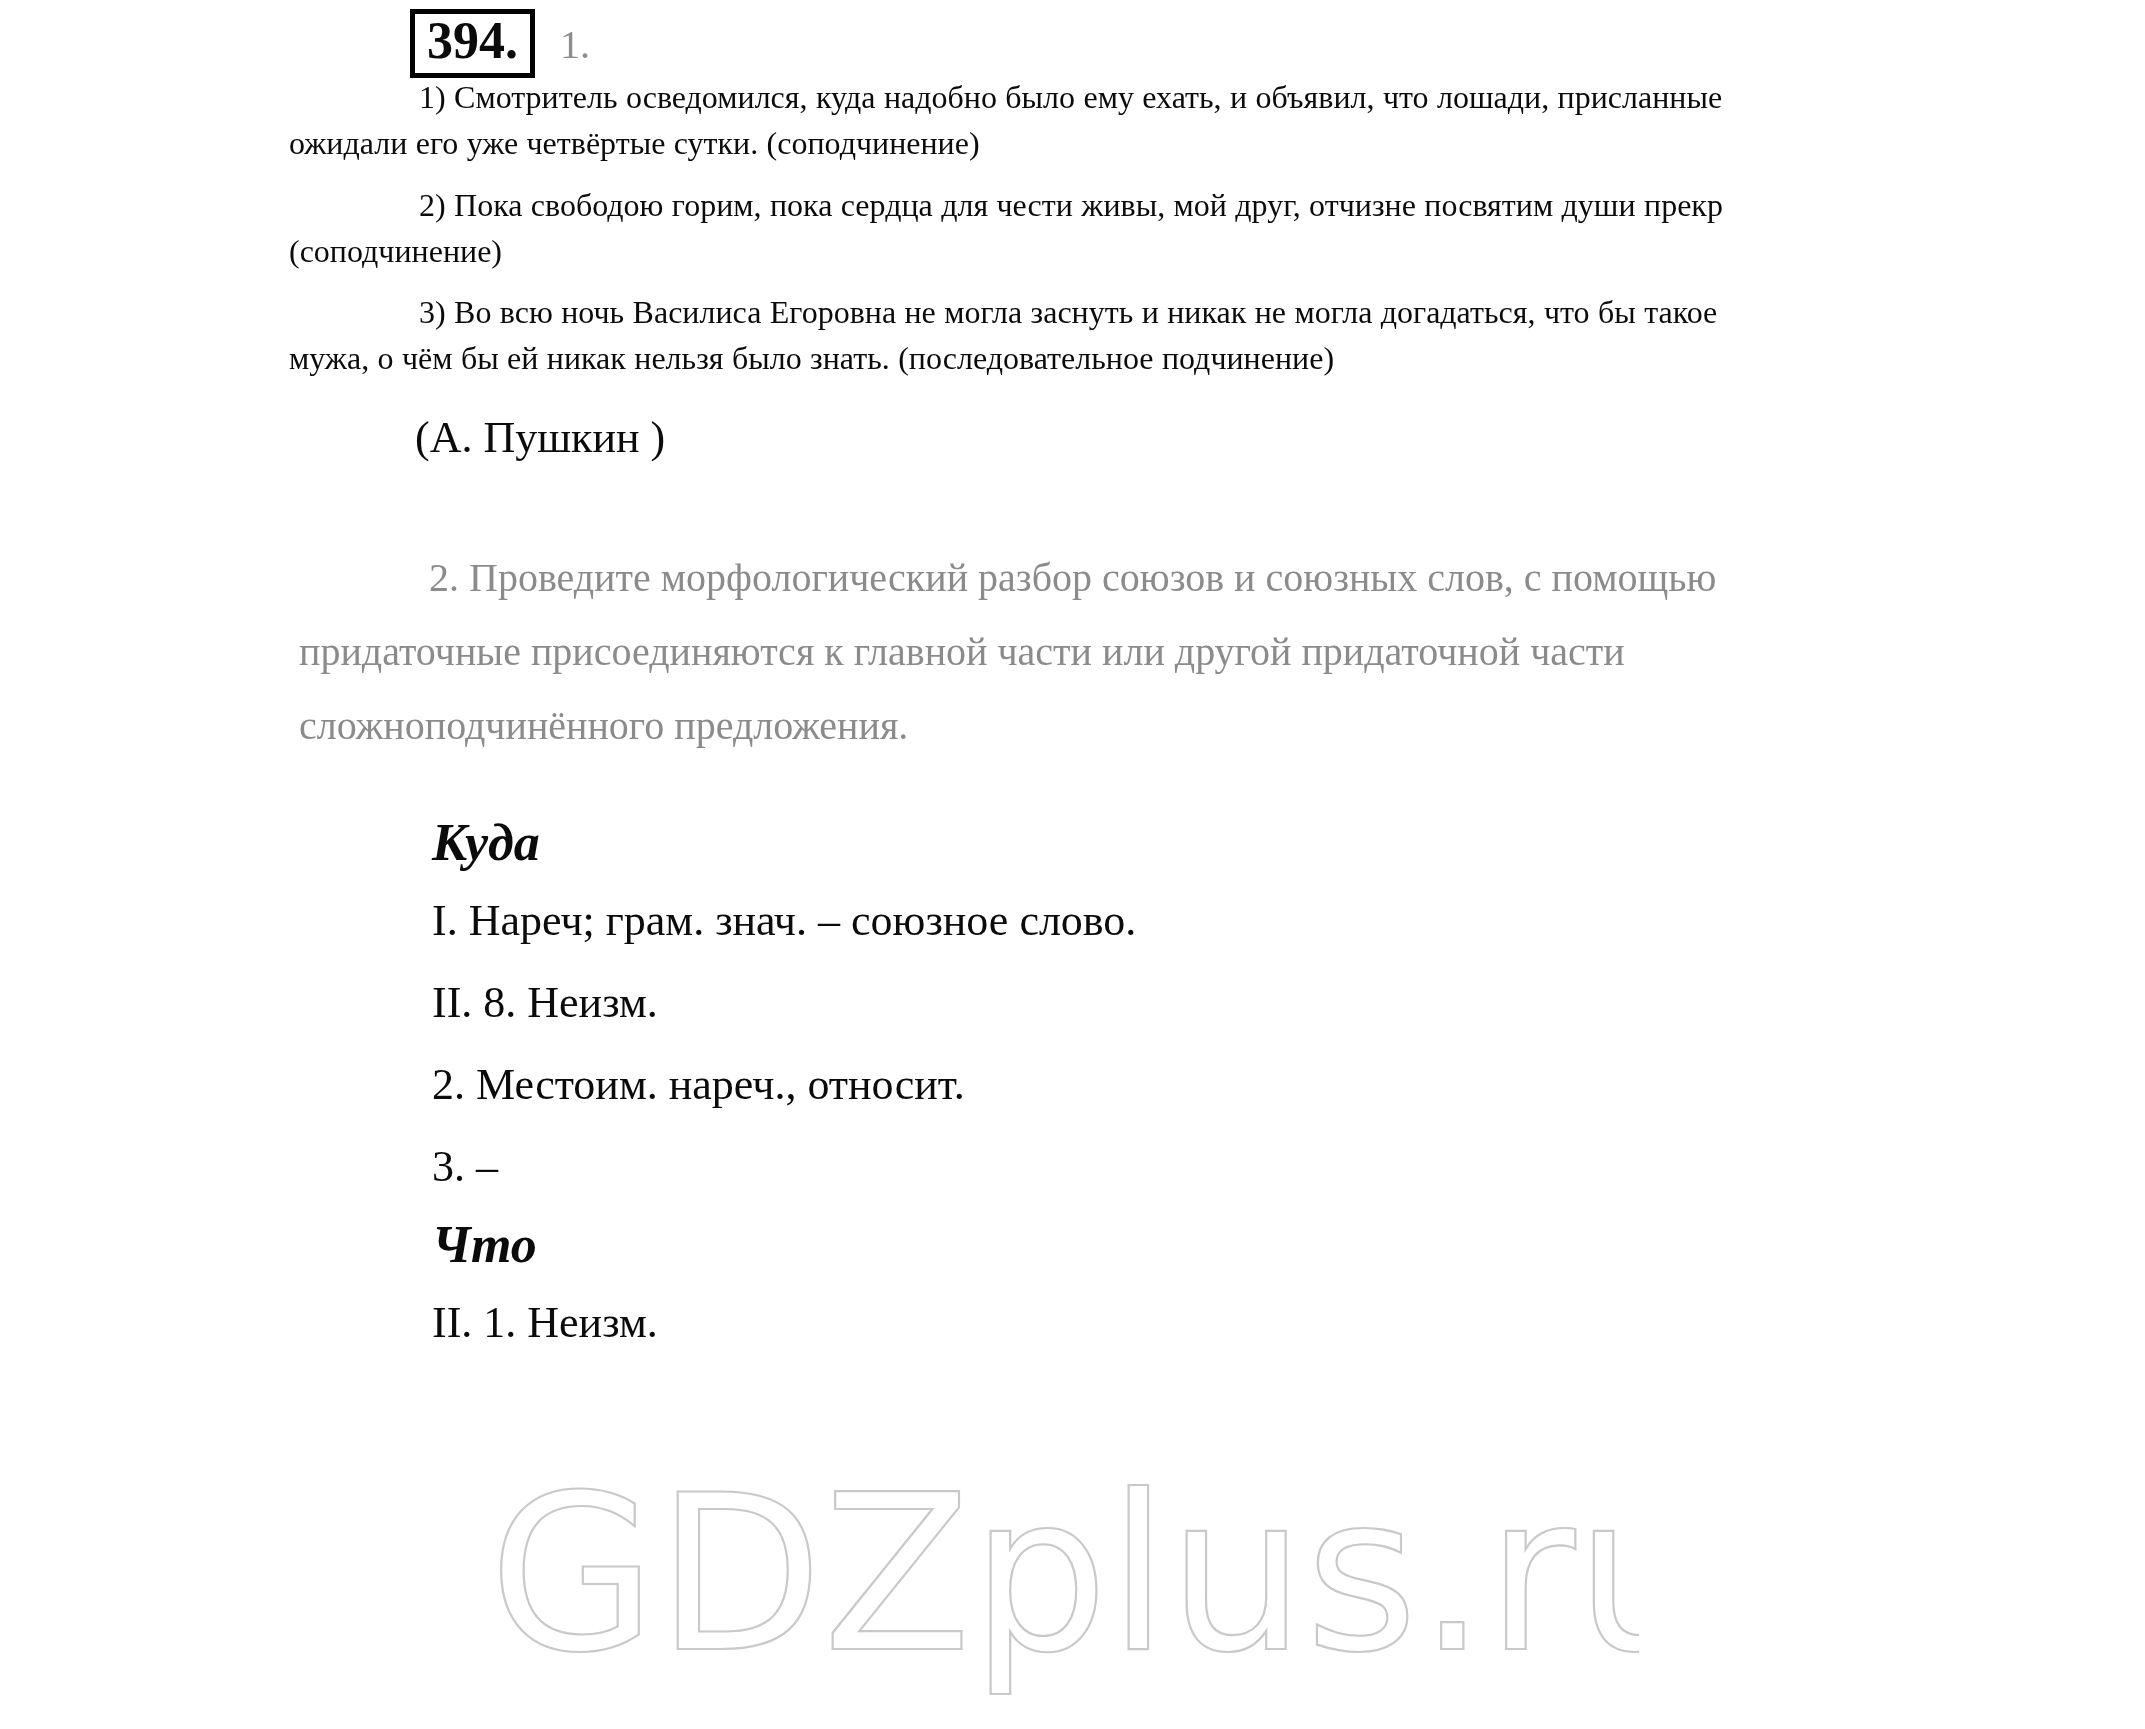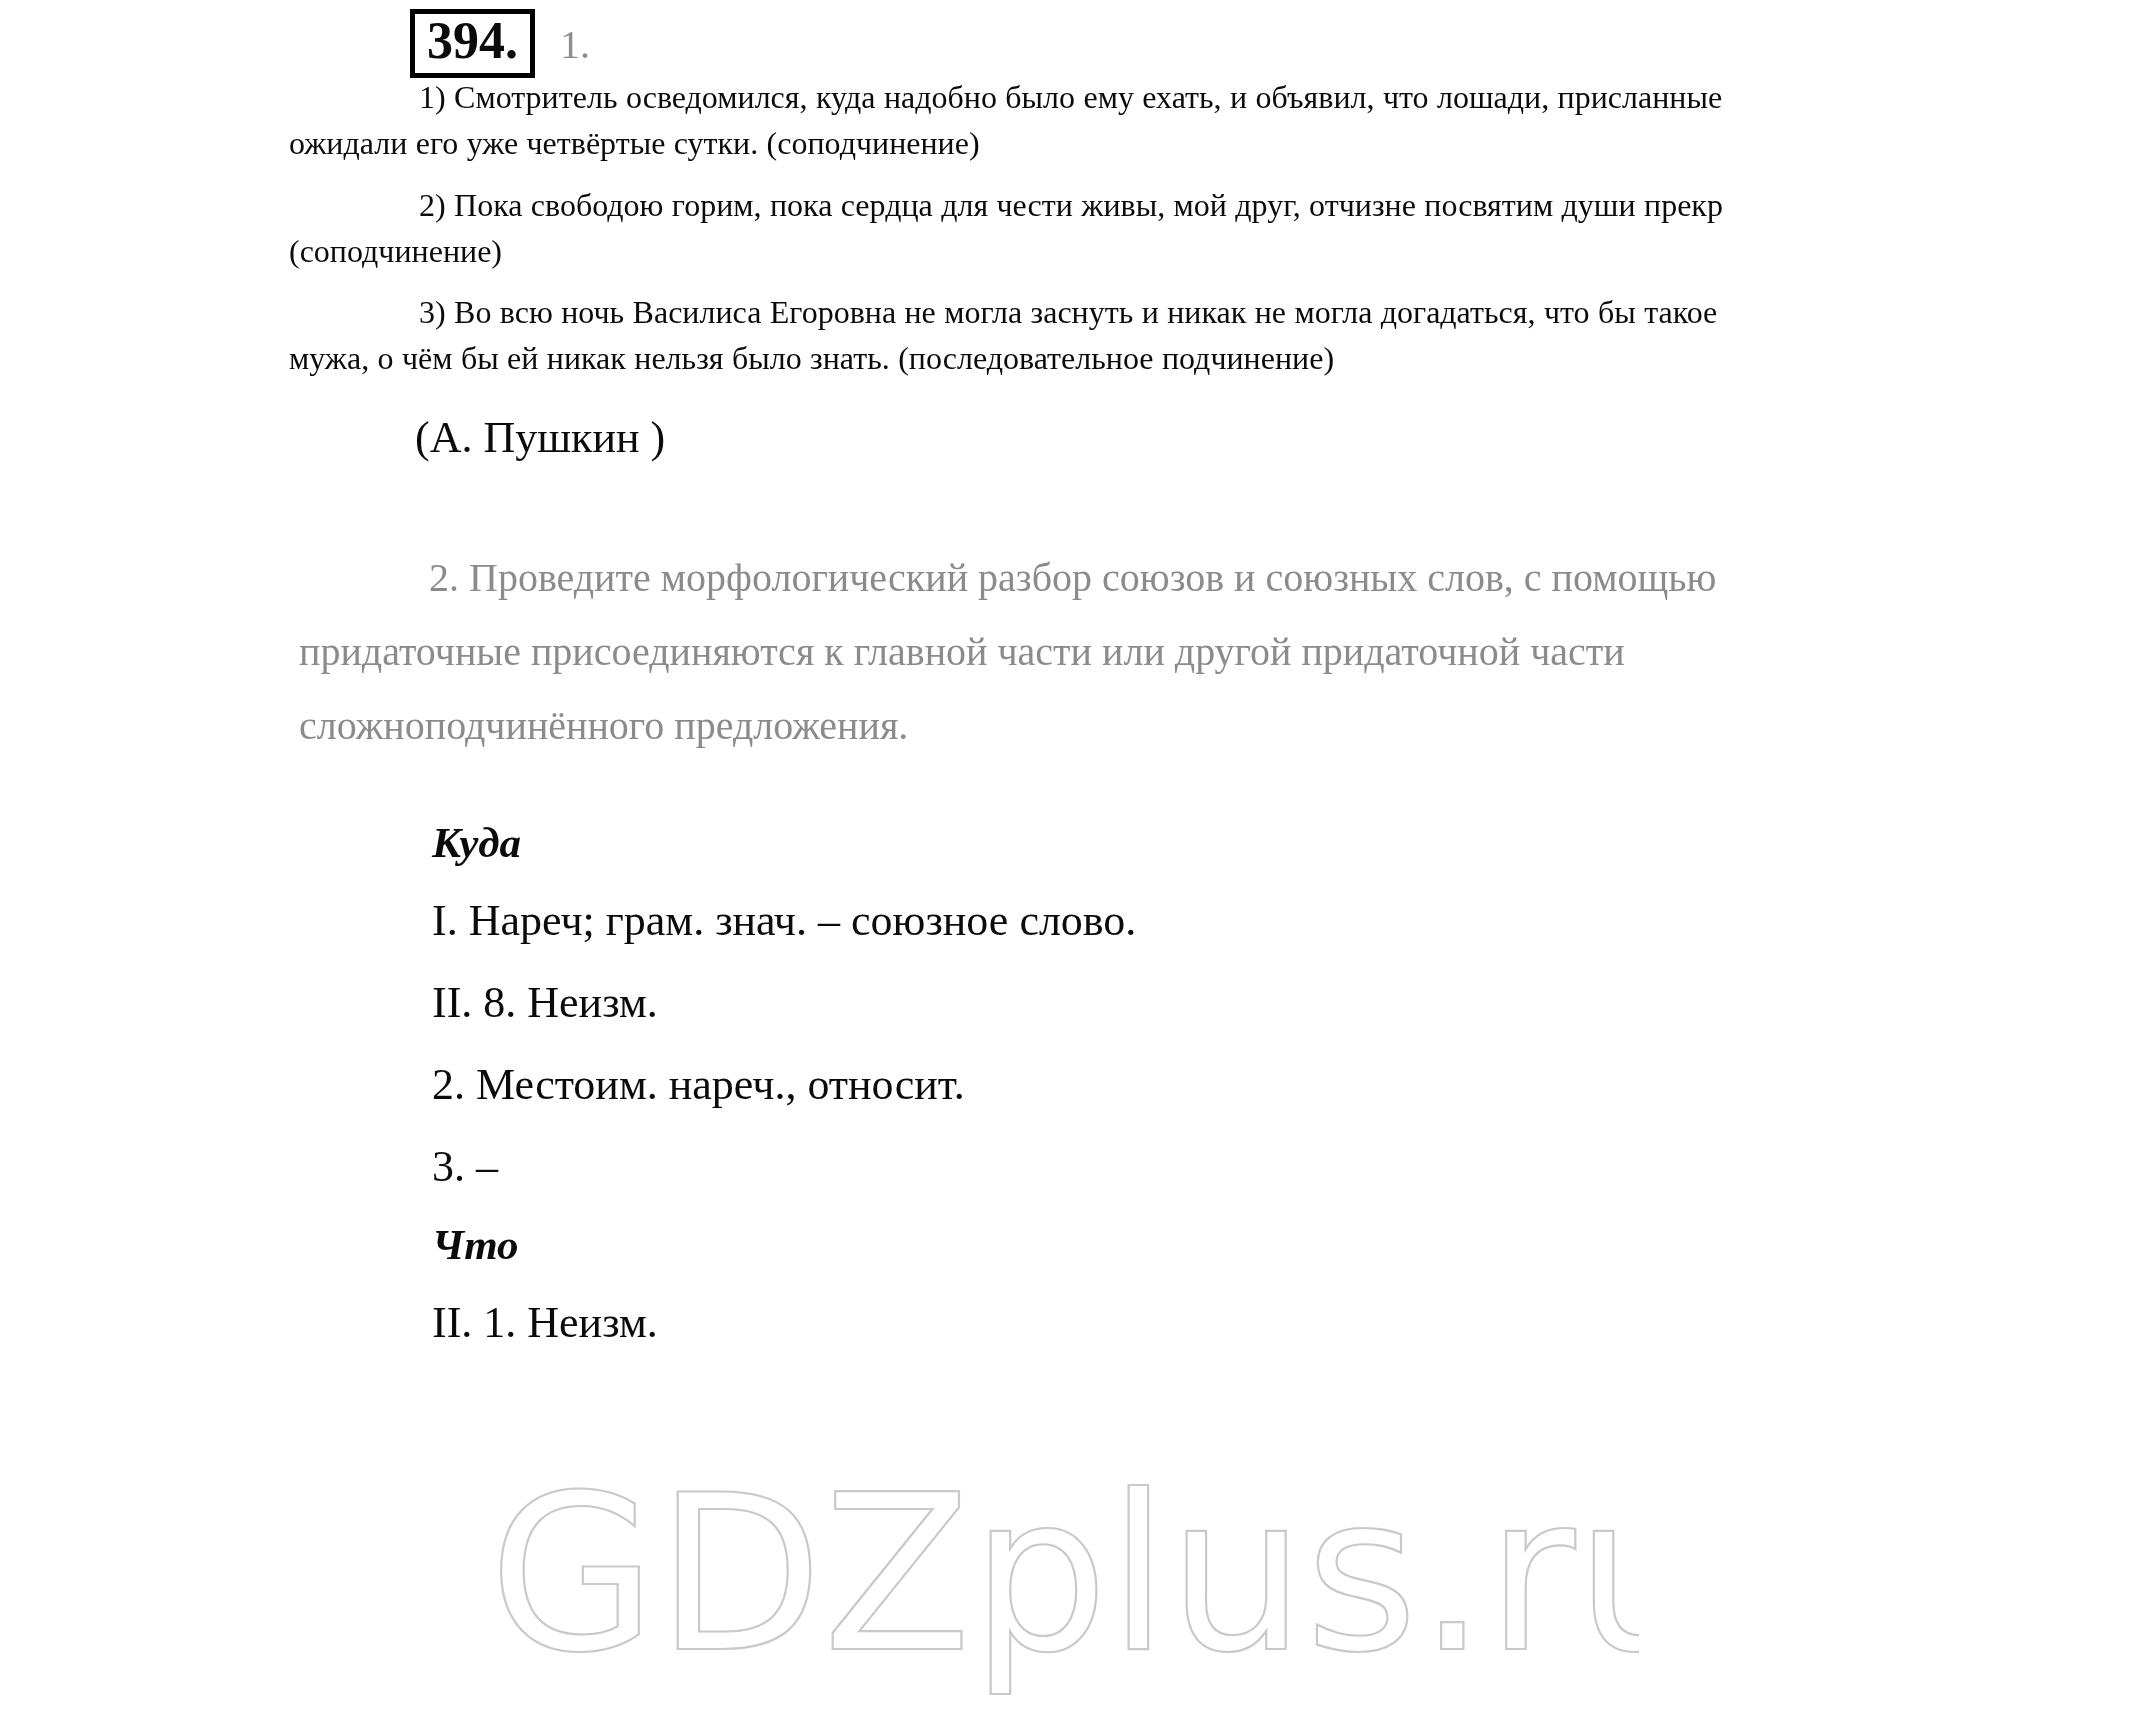--- a/index.html
+++ b/index.html
@@ -88,21 +88,21 @@
     font-size: 40px;
     line-height: 74px;
     color: #8b8b8b;
     text-indent: 130px;
     margin: 14px;
     width: 1626px;
   }
 
   
   .headword {
-    font-size: 43px;
+    font-size: 52px;
     line-height: 74px;
     font-weight: bold;
     font-style: italic;
     margin: 0;
     padding-left: 147px;
   }
   .analysis-line {
     font-size: 44px;
     line-height: 82px;
     margin: 0;

